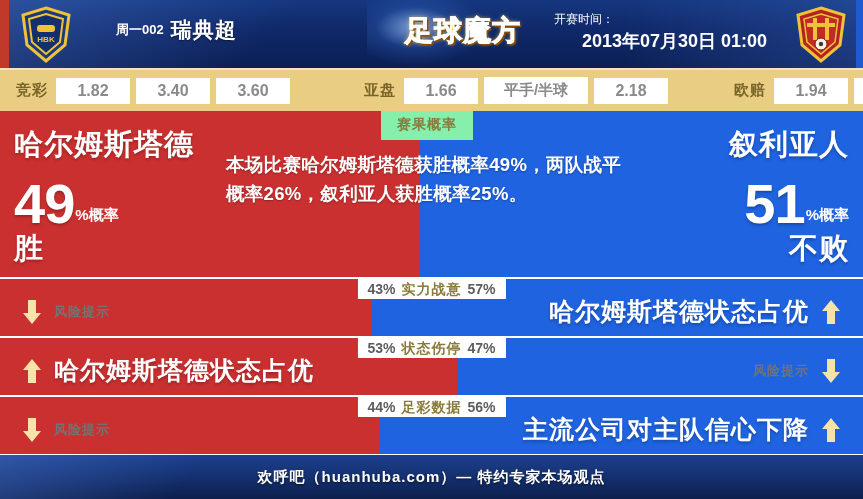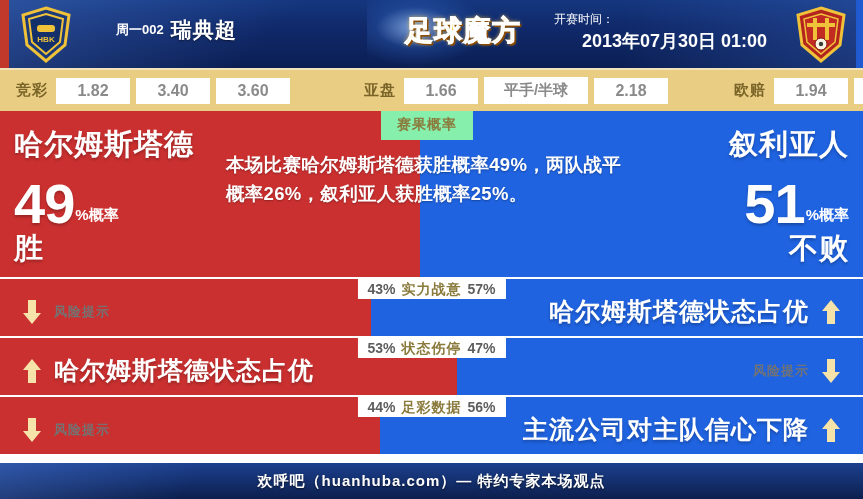--- a/index.html
+++ b/index.html
@@ -186,21 +186,21 @@
   .cmptext .weak{
     font-size:13px;font-weight:bold;color:#737373;letter-spacing:1px;
   }
   .arw{
     width:20px;height:26px;position:relative;flex:0 0 auto;
   }
   .arw svg{display:block;}
 
   
   .footer{
-    position:absolute;left:0;right:0;bottom:0;height:36px;
+    position:absolute;left:0;right:0;bottom:0;height:44px;
     background:linear-gradient(180deg,#1c3f8e 0%,#14306f 50%,#0d1f4d 100%);
     display:flex;align-items:center;justify-content:center;
     overflow:hidden;
   }
   .footer:before{
     content:"";position:absolute;left:-40px;top:-20px;width:300px;height:80px;
     background:linear-gradient(110deg,rgba(80,125,215,.45),rgba(20,50,120,0) 75%);
     transform:skewX(-24deg);
   }
   .footer-text{

